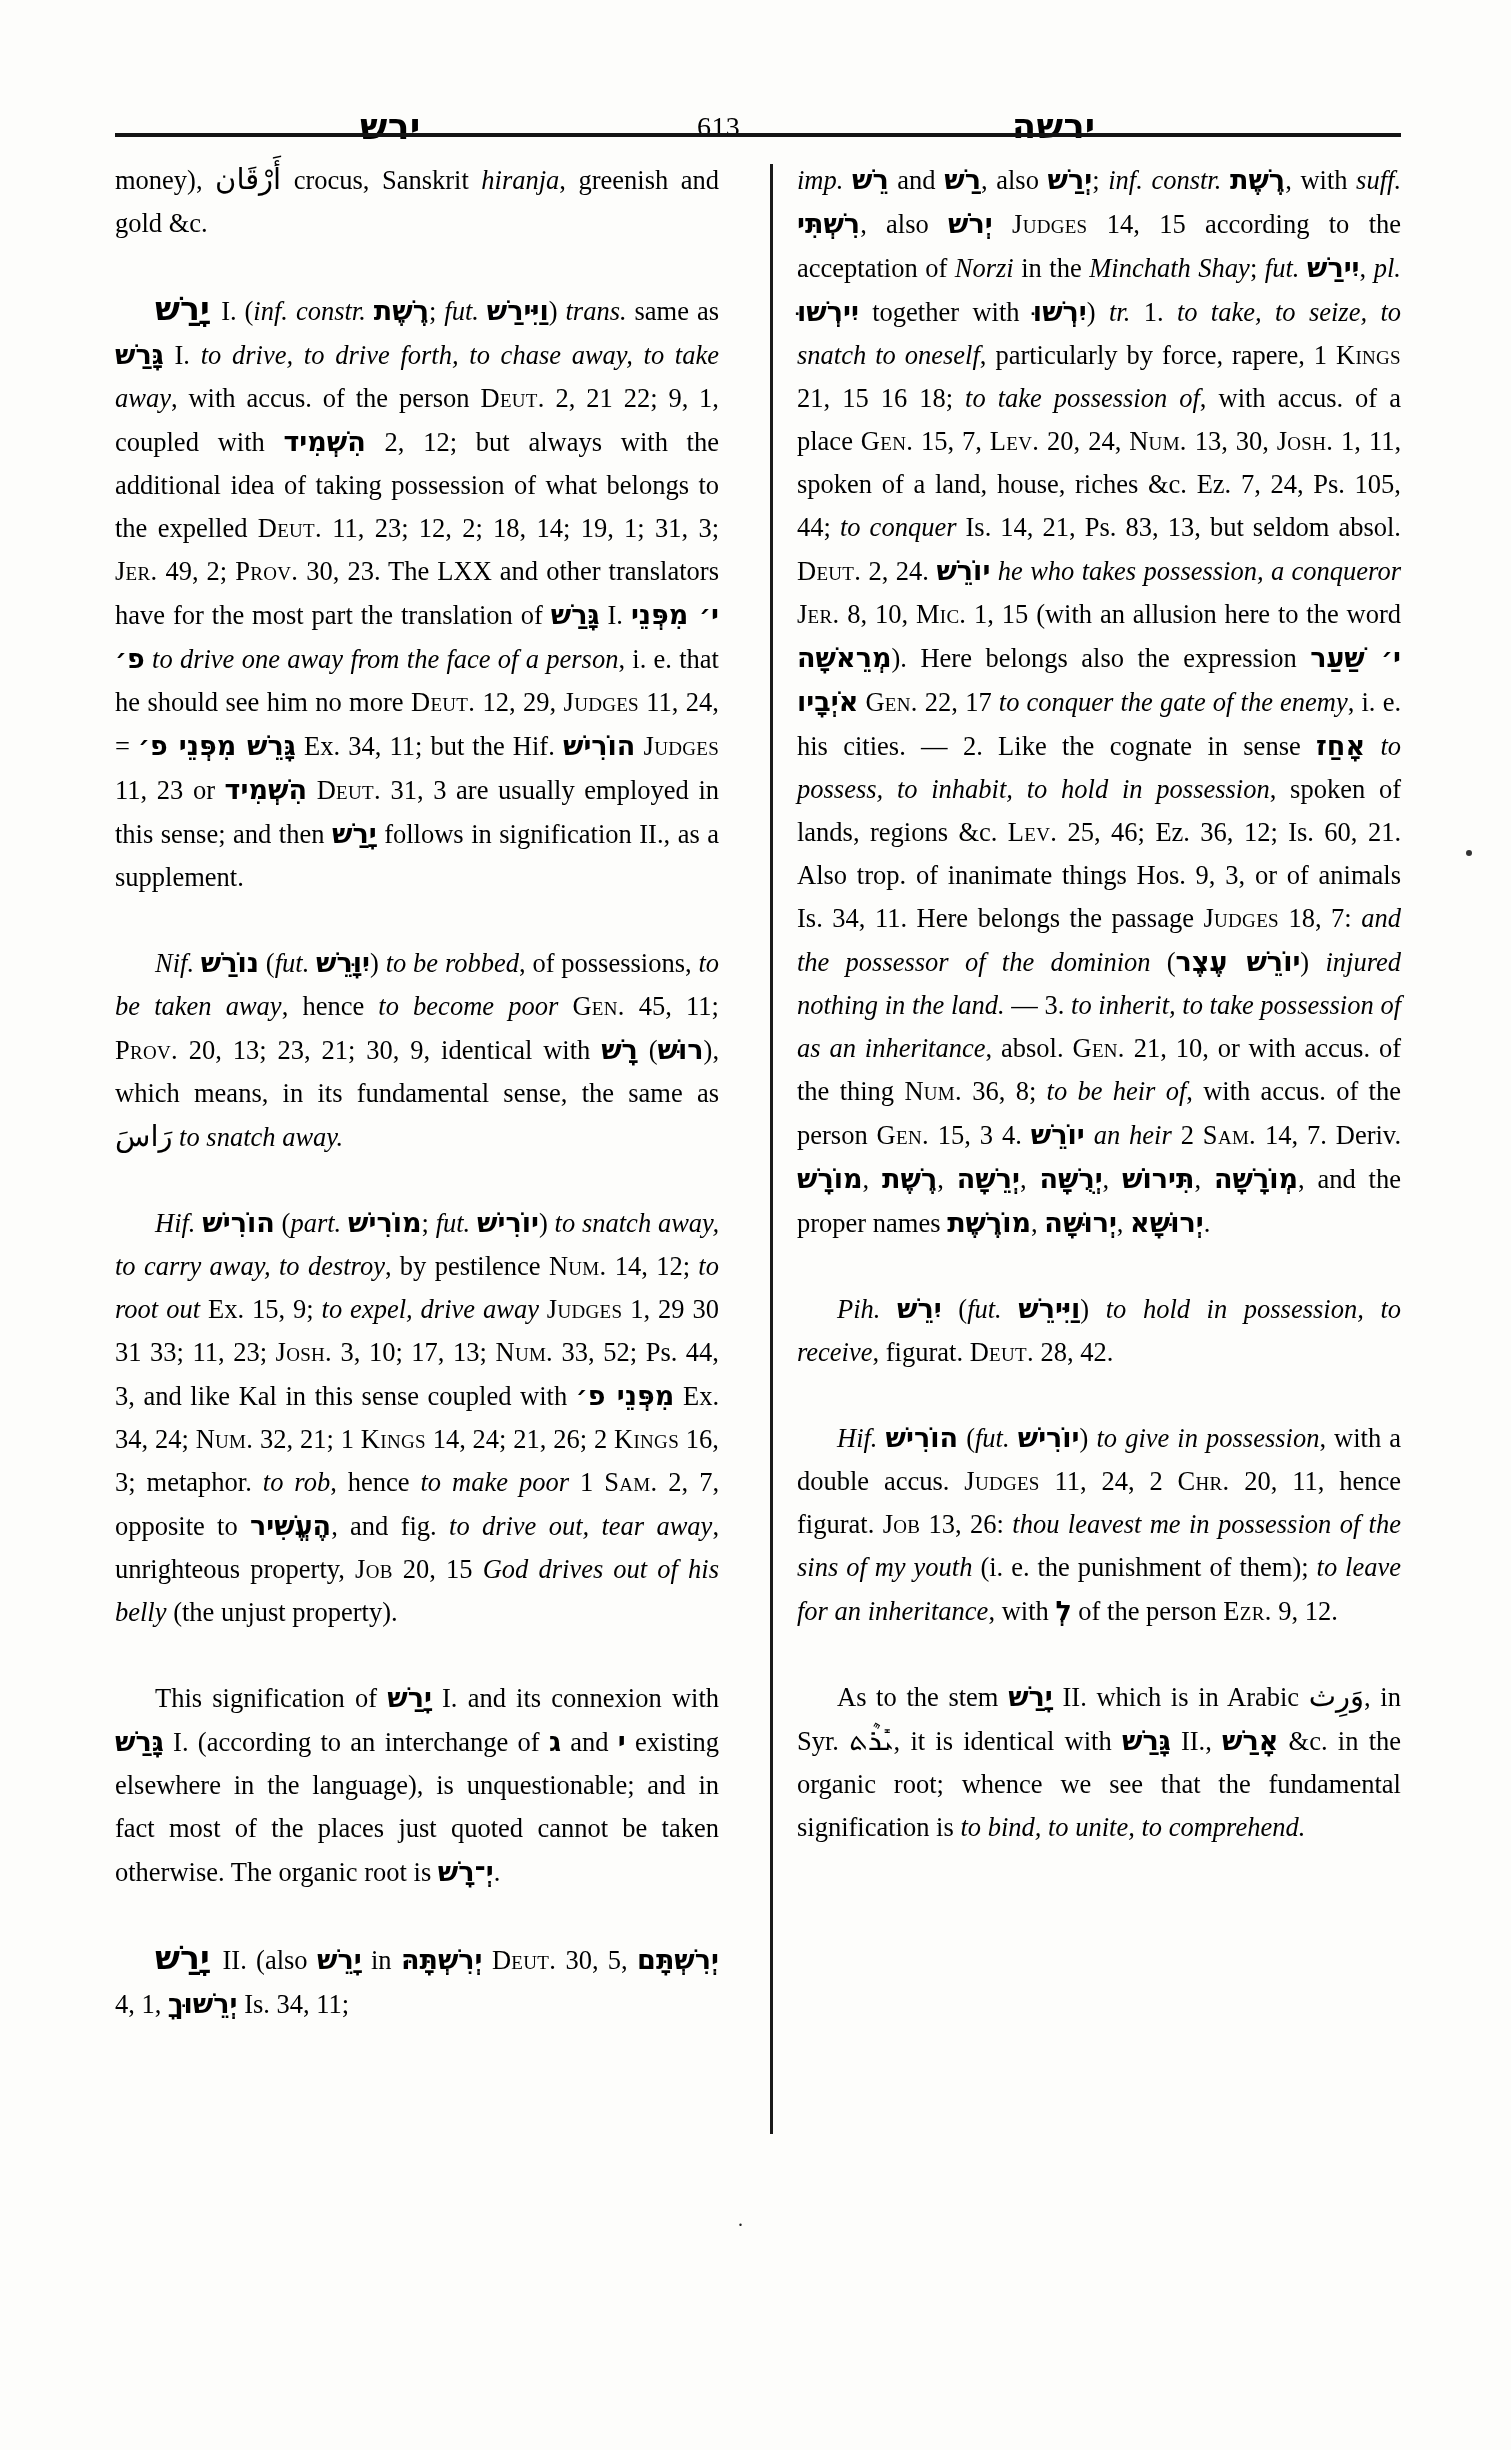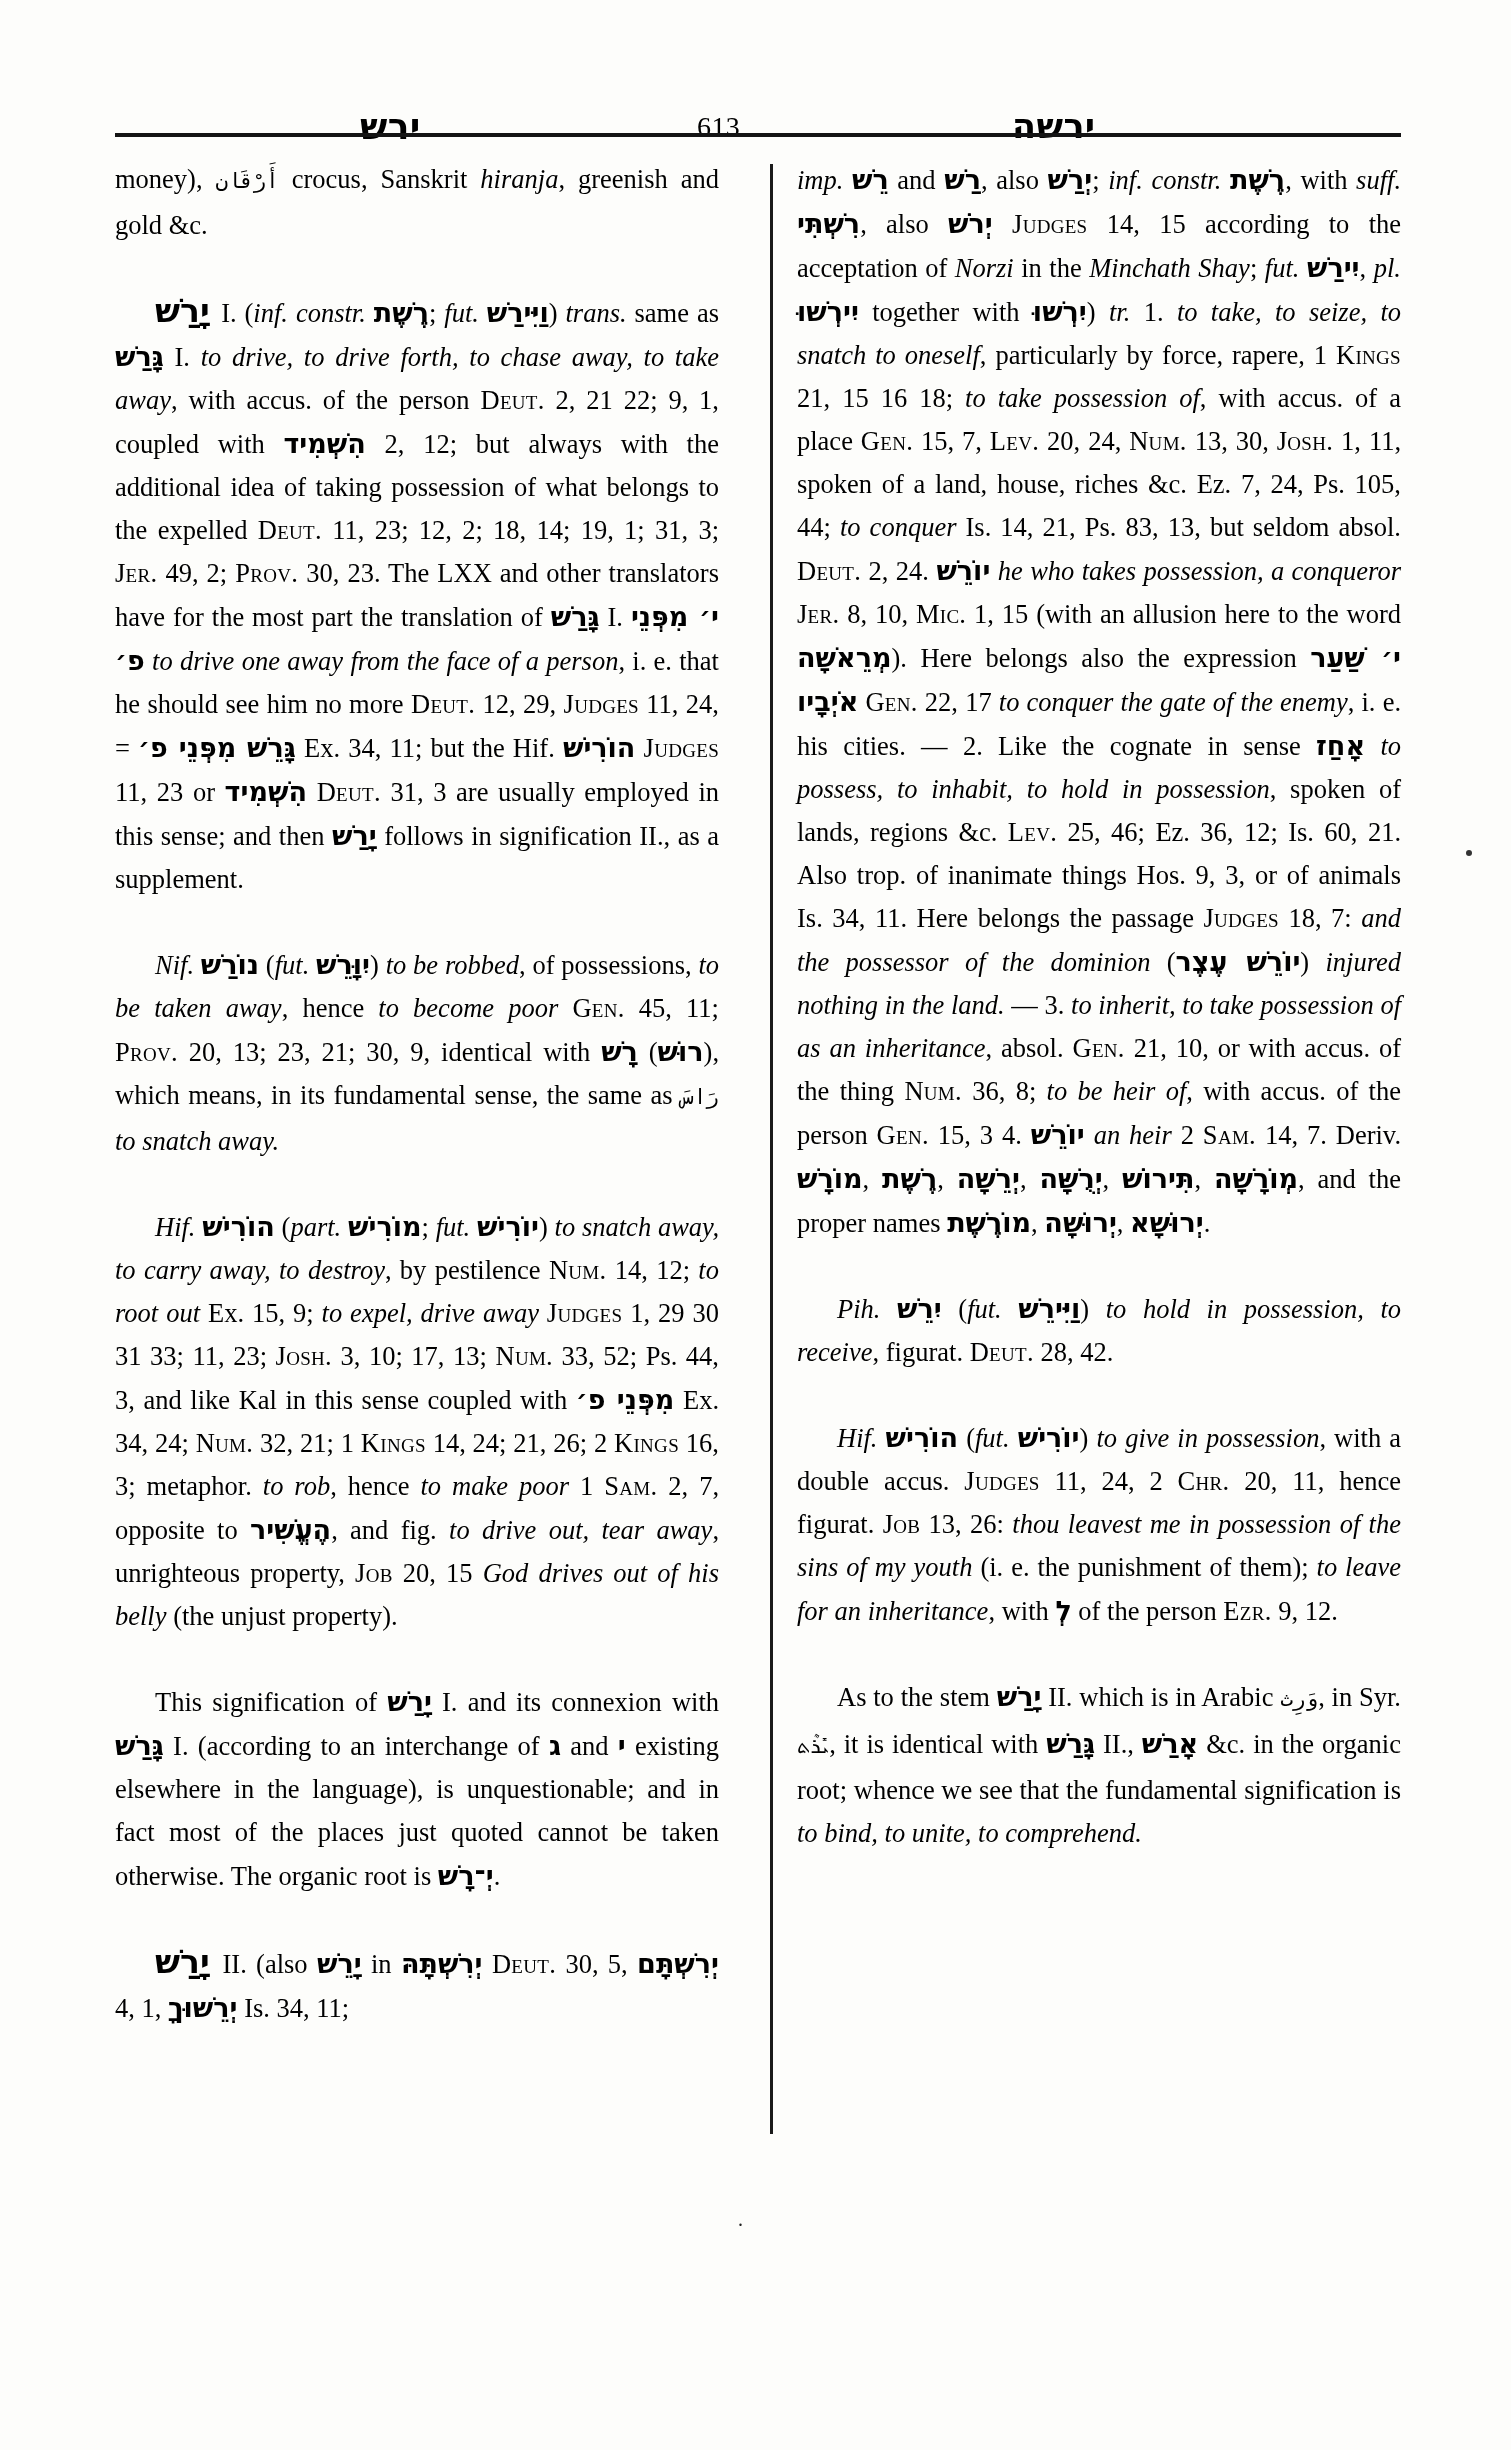--- a/index.html
+++ b/index.html
@@ -104,22 +104,22 @@
   }
   .heb-lem {
     font-family: "DejaVu Sans", "Liberation Sans", sans-serif;
     font-size: 33px;
     font-weight: 700;
     direction: rtl;
     unicode-bidi: isolate;
     padding-right: 3.6px;
   }
   .ar {
-    font-family: Liberation Mono, monospace;
-    font-size: 21px;
+    font-family: Liberation Sans, sans-serif;
+    font-size: 29px;
     direction: rtl;
     unicode-bidi: isolate;
   }
 
   
   p.entry { text-indent: 40px; margin-top: 42px; }
 
   .footmark {
     position: absolute;
     left: 738px;

